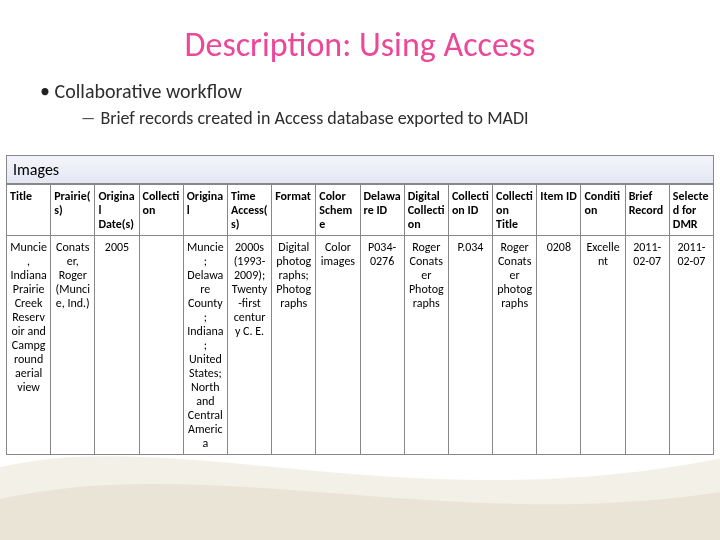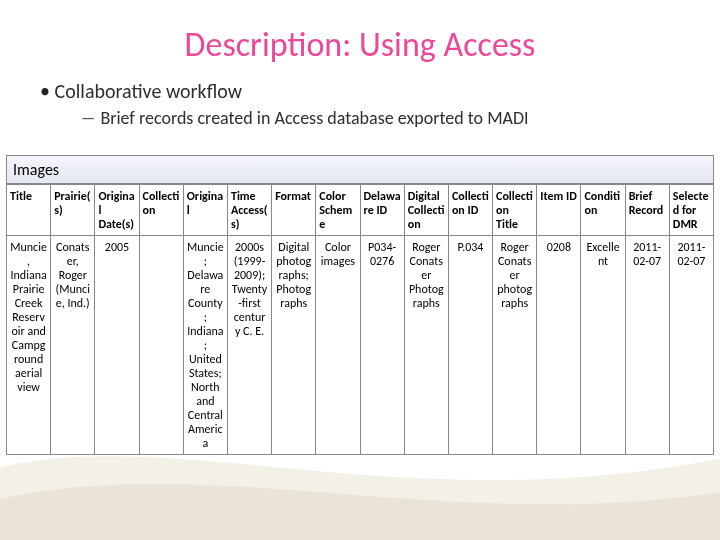--- a/index.html
+++ b/index.html
@@ -121,21 +121,21 @@
           <th>Selected for DMR</th>
         </tr>
       </thead>
       <tbody>
         <tr>
           <td>Muncie, Indiana Prairie Creek Reservoir and Campground aerial view</td>
           <td>Conatser, Roger (Muncie, Ind.)</td>
           <td>2005</td>
           <td></td>
           <td>Muncie; Delaware County; Indiana; United States; North and Central America</td>
-          <td>2000s (1999-2009); Twenty-first century C. E.</td>
+          <td>2000s (1993-2009); Twenty-first century C. E.</td>
           <td>Digital photographs; Photographs</td>
           <td>Color images</td>
           <td>P034-0276</td>
           <td>Roger Conatser Photographs</td>
           <td>P.034</td>
           <td>Roger Conatser photographs</td>
           <td>0208</td>
           <td>Excellent</td>
           <td>2011-02-07</td>
           <td>2011-02-07</td>

